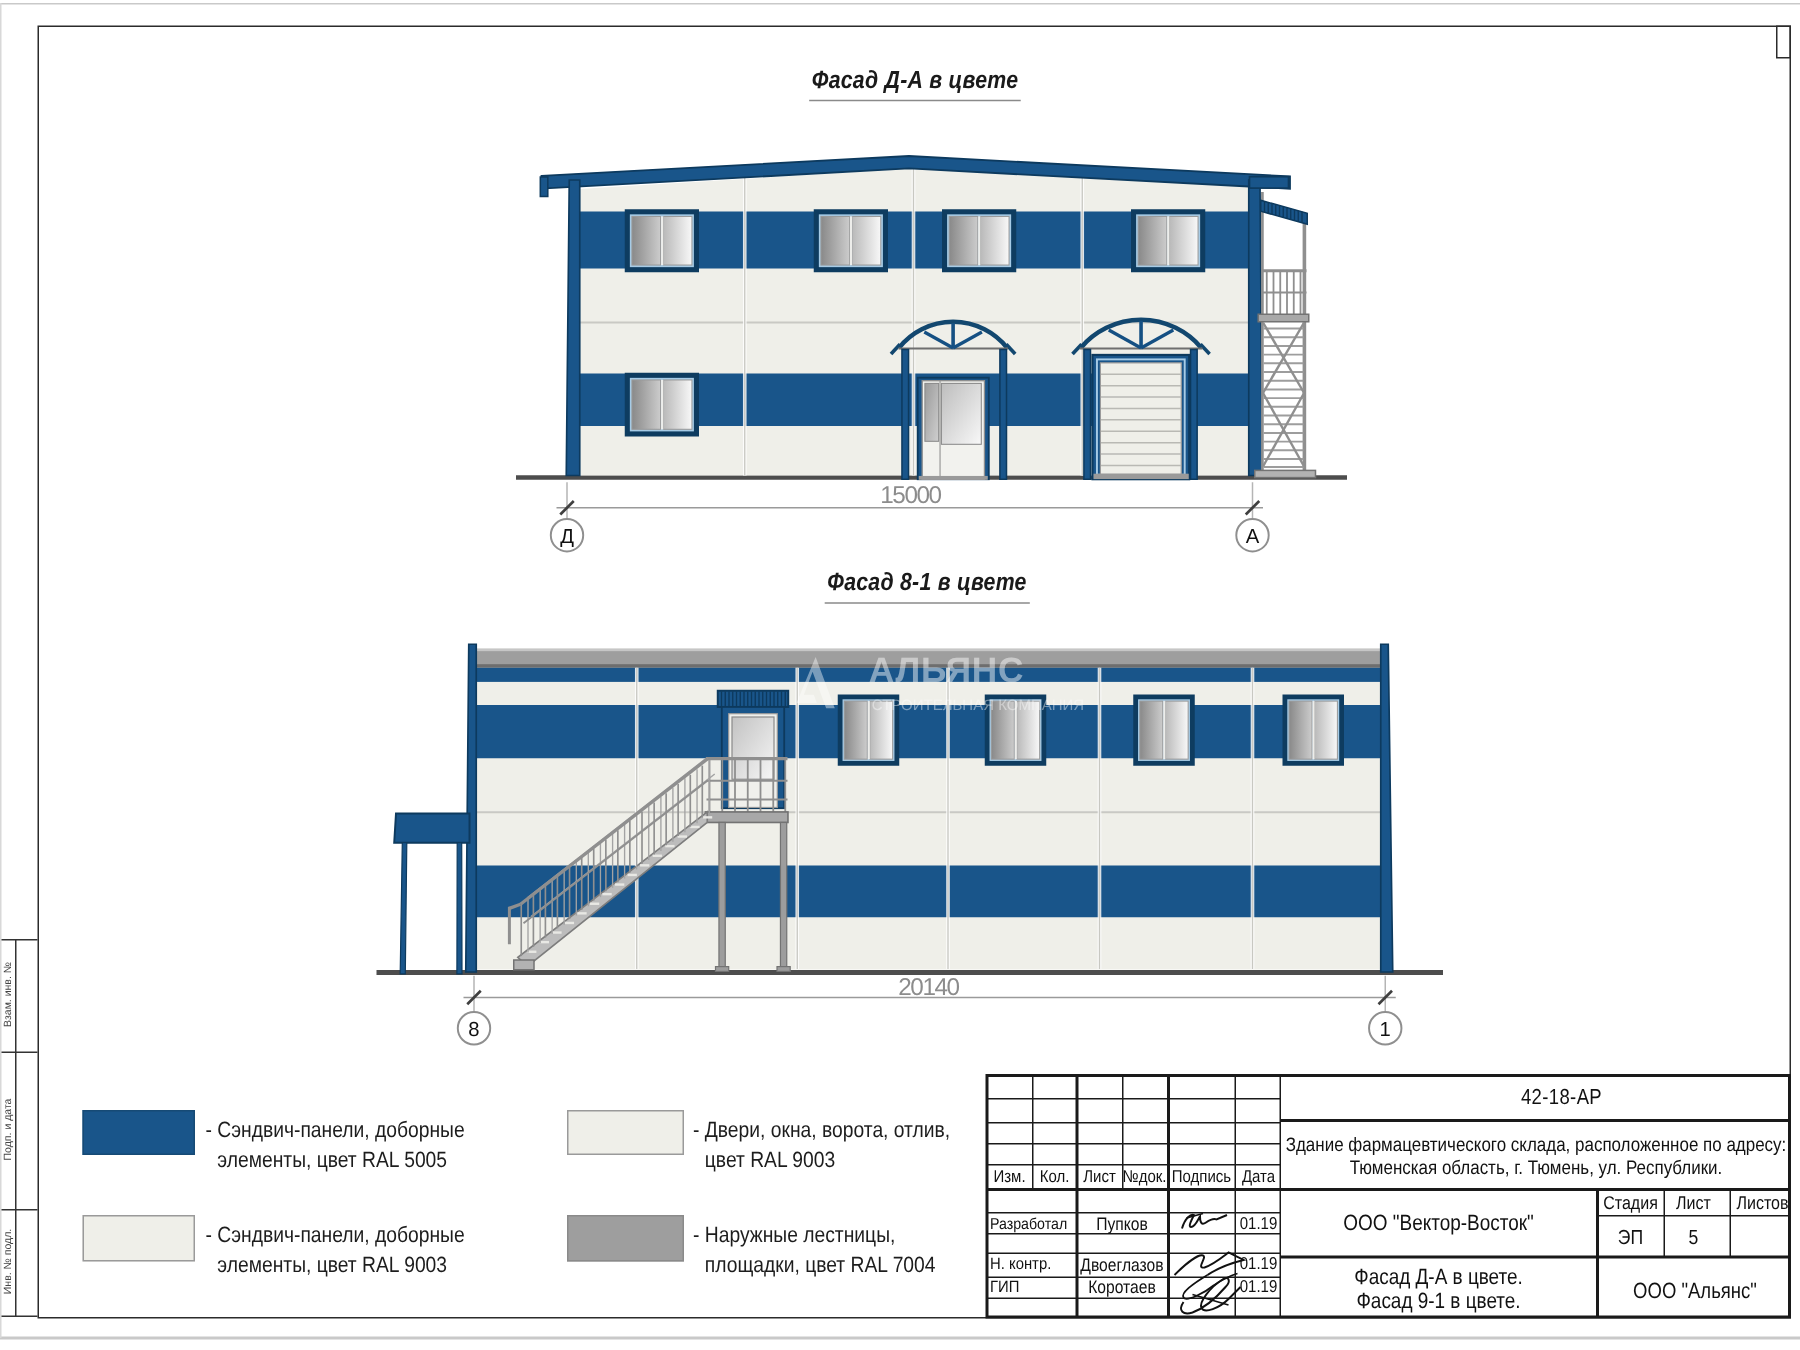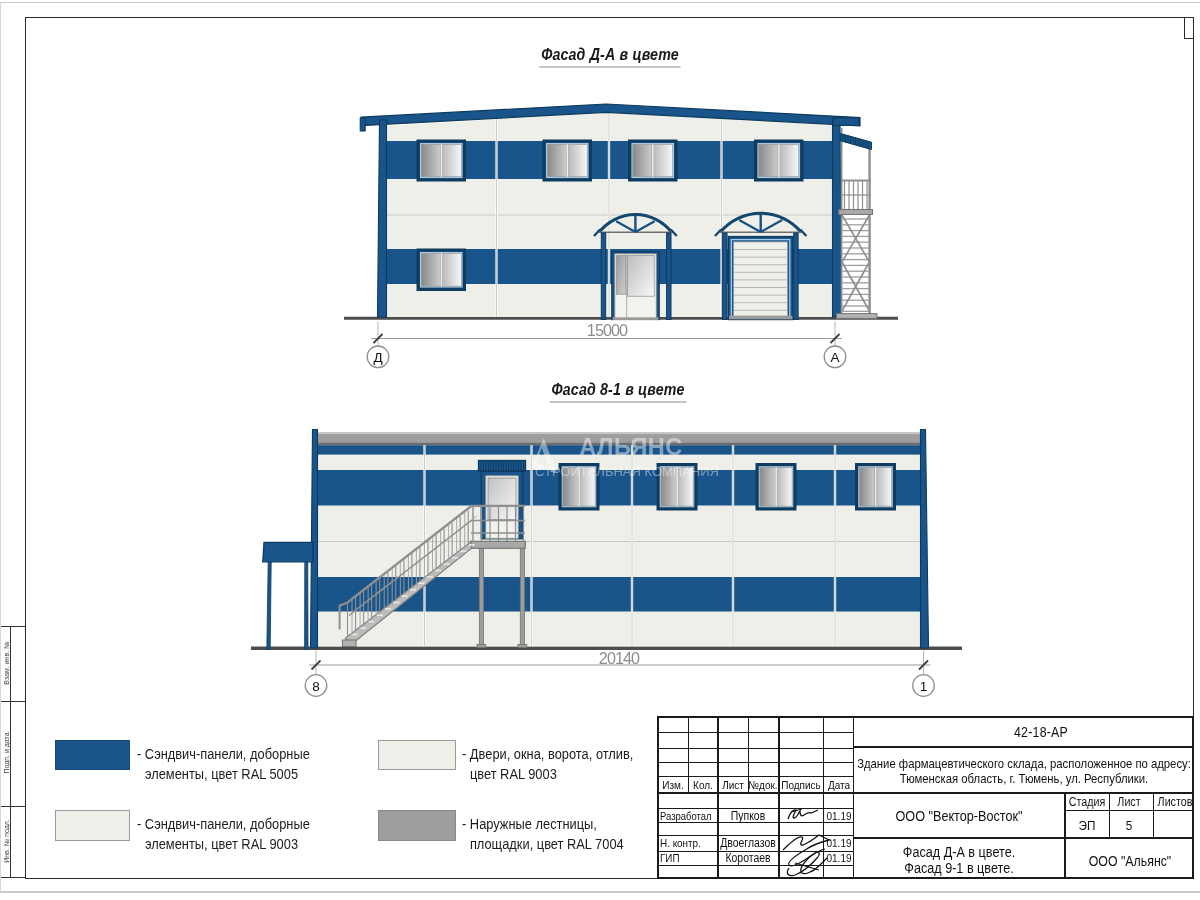--- a/index.html
+++ b/index.html
@@ -423,21 +423,21 @@
 <circle cx="923.5" cy="685.5" r="10.8" fill="#fff" stroke="#8f8f8f" stroke-width="1.3"></circle>
 <text x="923.5" y="690.5" text-anchor="middle" font-size="13.5" fill="#111" font-family="Liberation Sans,sans-serif">1</text>
 </svg>
 
 <svg style="left:531px;top:438px" width="28" height="36" viewBox="0 0 34 40" preserveAspectRatio="none">
 <polygon points="15.5,0 31,38 24,38 13,11 6,28 14,28 16.5,34 0,34" fill="#ffffff" opacity="0.42"></polygon>
 </svg>
 
 <div style="position:absolute;left:631px;top:447px;transform:translate(-50%,-50%);font-size:23.5px;color:#ffffff;font-weight:700;white-space:nowrap;letter-spacing:0.5px;opacity:0.46;">АЛЬЯНС</div>
 
-<div style="position:absolute;left:627px;top:470.5px;transform:translate(-50%,-50%);font-size:13px;color:#ffffff;font-weight:400;white-space:nowrap;opacity:0.42;">СТРОИТЕЛЬНАЯ КОМПАНИЯ</div>
+<div style="position:absolute;left:652px;top:470.5px;transform:translate(-50%,-50%);font-size:10px;color:#ffffff;font-weight:400;white-space:nowrap;opacity:0.42;">СТРОИТЕЛЬНАЯ КОМПАНИЯ</div>
 
 <div style="position:absolute;left:55px;top:740px;width:75px;height:30px;background:#19558a;border:1px solid #164a75"></div>
 
 <div style="position:absolute;left:137px;top:745px;font-size:14.7px;color:#1d1d1d;line-height:19.5px;transform:scaleX(0.875);transform-origin:left top;white-space:nowrap">- Сэндвич-панели, доборные<br><span style="margin-left:9px">элементы, цвет RAL 5005</span></div>
 
 <div style="position:absolute;left:55px;top:810px;width:75px;height:31px;background:#efefe9;border:1px solid #9a9a9a"></div>
 
 <div style="position:absolute;left:137px;top:815px;font-size:14.7px;color:#1d1d1d;line-height:19.5px;transform:scaleX(0.875);transform-origin:left top;white-space:nowrap">- Сэндвич-панели, доборные<br><span style="margin-left:9px">элементы, цвет RAL 9003</span></div>
 
 <div style="position:absolute;left:378px;top:740px;width:78px;height:30px;background:#efefe9;border:1px solid #9a9a9a"></div>

